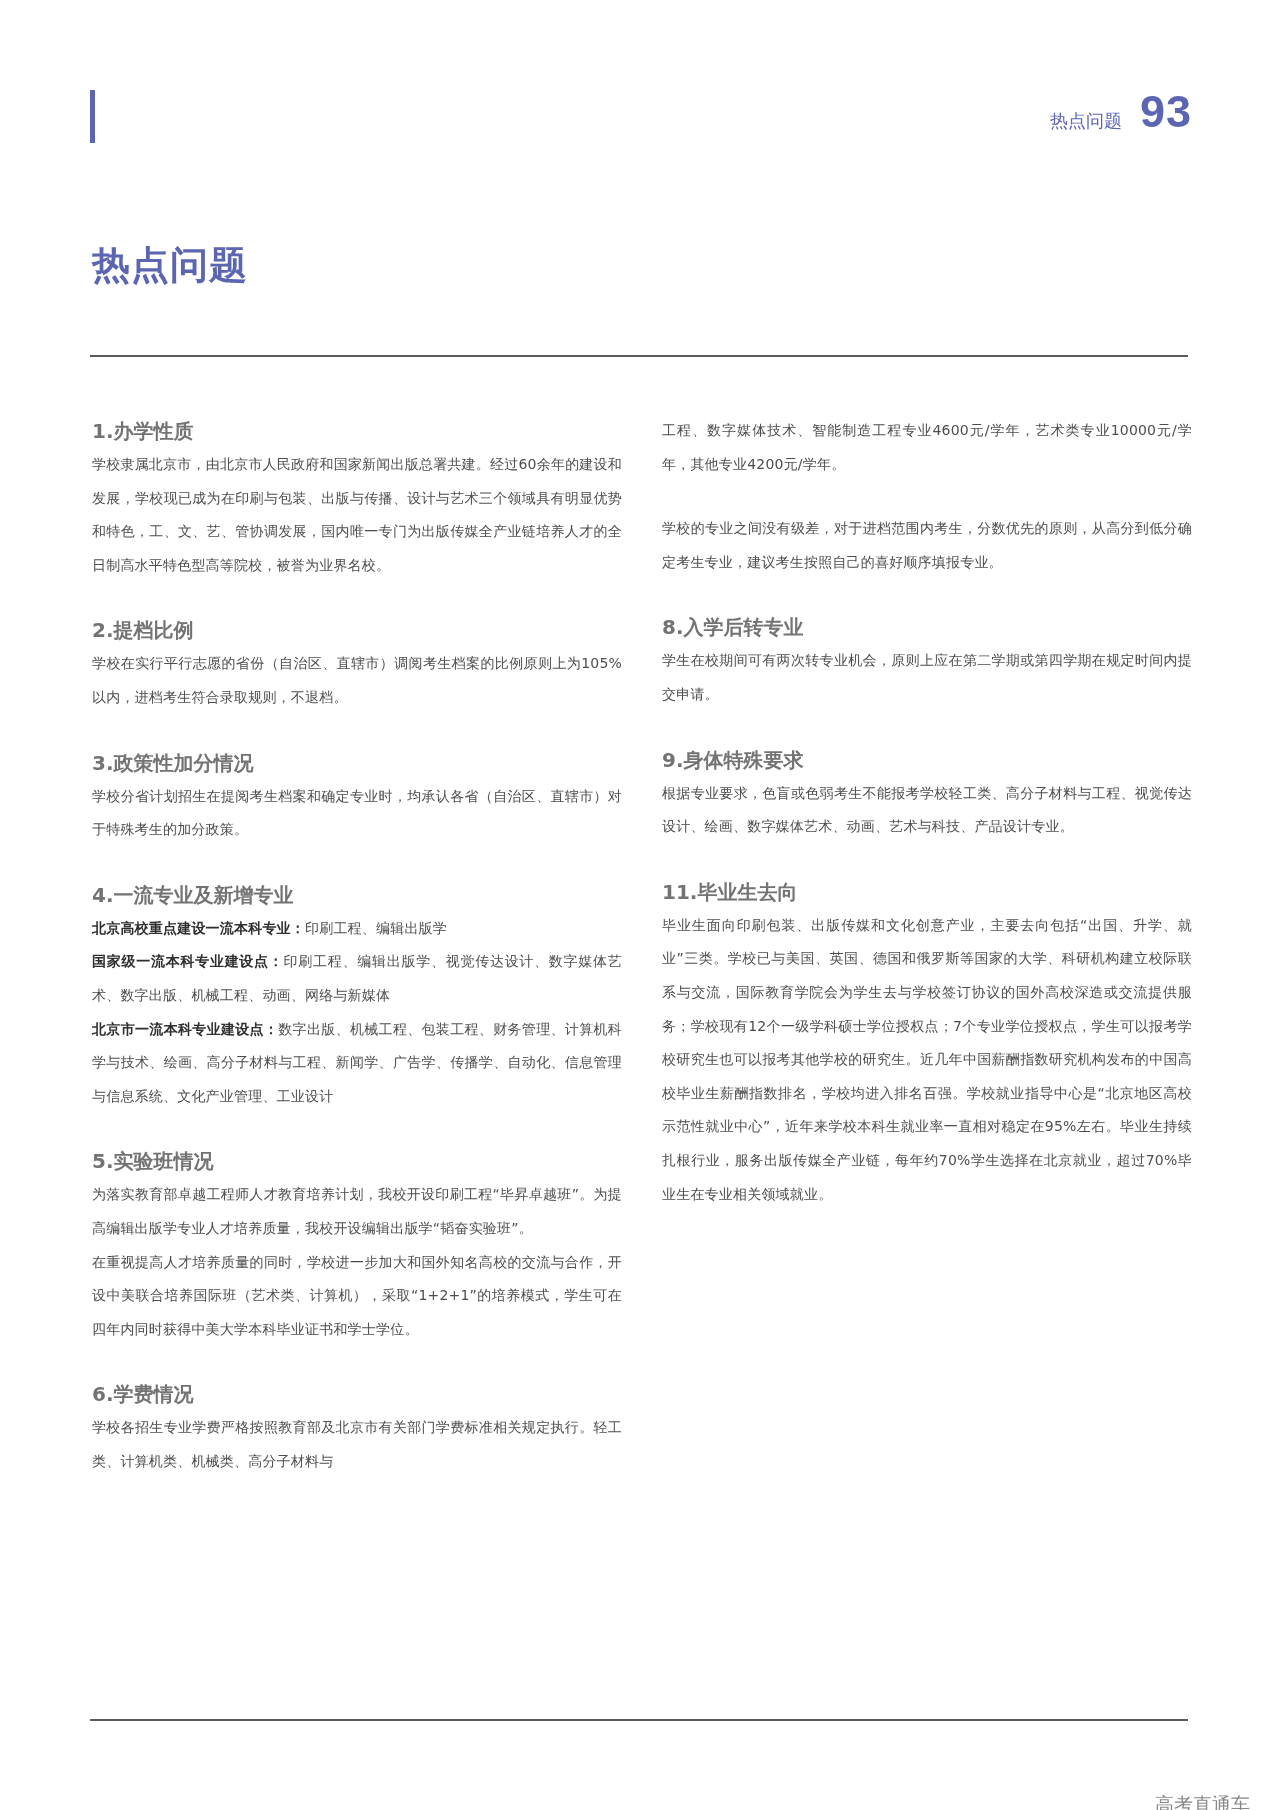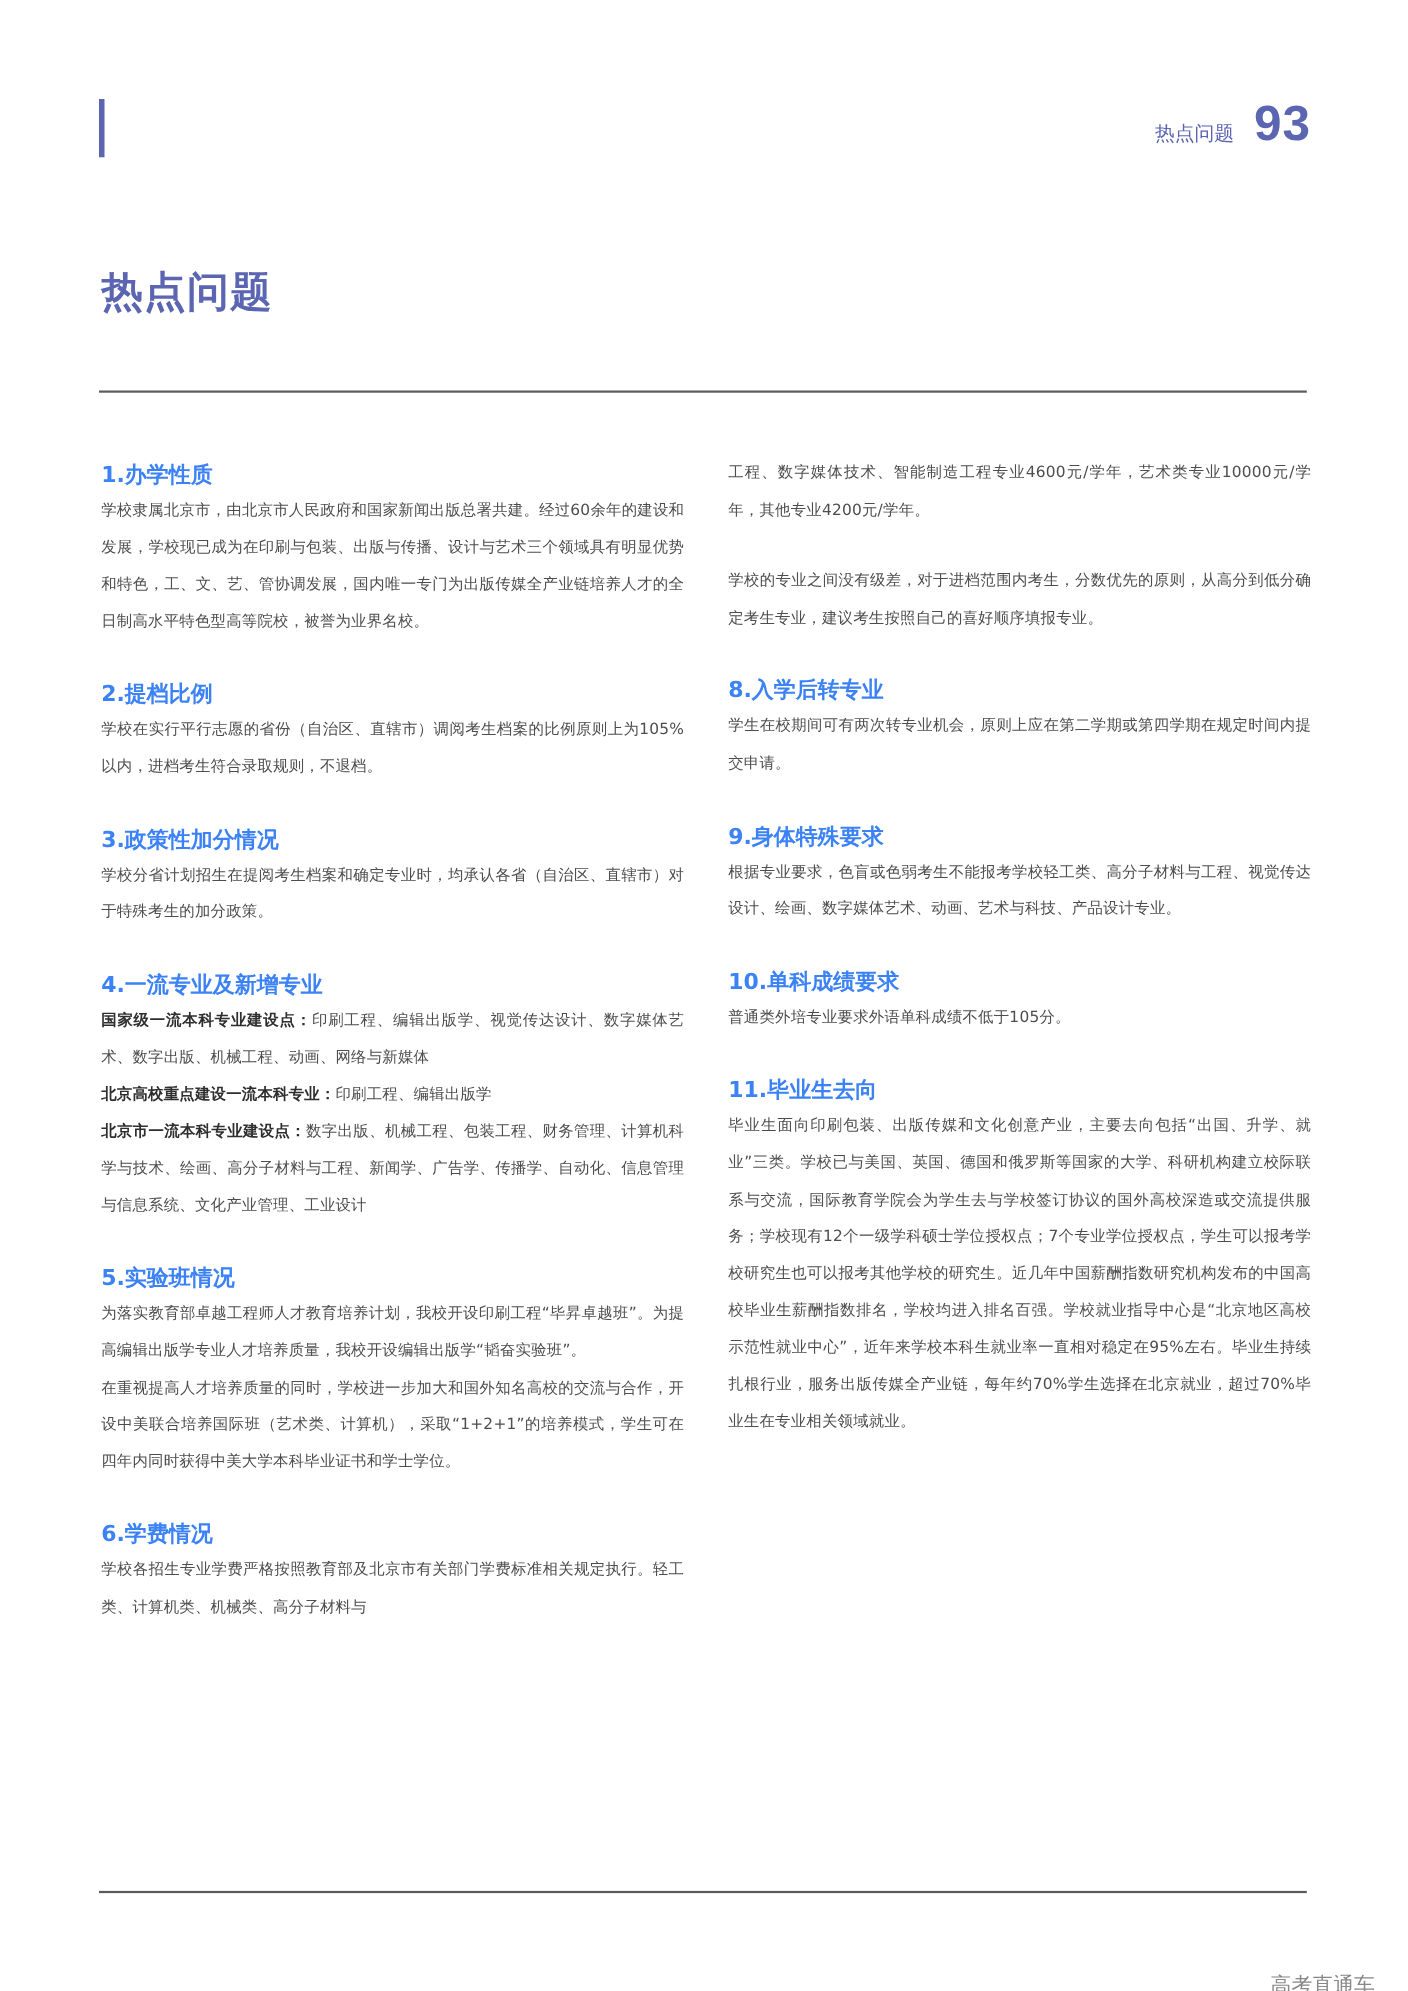--- a/index.html
+++ b/index.html
@@ -28,21 +28,21 @@
   }
   .rule.top { top: 355px; }
   .rule.bottom { top: 1719px; }
   .col {
     position: absolute; top: 414px; width: 530px;
   }
   .col.left { left: 92px; }
   .col.right { left: 662px; }
   .section { margin-bottom: 31px; }
   .section h2 {
-    margin: 0; font-size: 20px; line-height: 34px; font-weight: bold; color: #3b82f6;
+    margin: 0; font-size: 20px; line-height: 34px; font-weight: bold; color: #737373;
   }
   .section p {
     margin: 0; font-size: 14px; line-height: 33.6px; color: #4d4d4d;
     text-align: justify; letter-spacing: 0.2px;
   }
   .section p .label { font-weight: bold; color: #2e2e2e; }
   .continuation { margin-top: -2px; }
   .footer-text {
     position: absolute; right: 30px; top: 1792px; font-size: 19px; color: #888888;
   }
@@ -69,22 +69,22 @@
   <div class="section">
     <h2>2.提档比例</h2>
     <p>学校在实行平行志愿的省份（自治区、直辖市）调阅考生档案的比例原则上为105%以内，进档考生符合录取规则，不退档。</p>
   </div>
   <div class="section">
     <h2>3.政策性加分情况</h2>
     <p>学校分省计划招生在提阅考生档案和确定专业时，均承认各省（自治区、直辖市）对于特殊考生的加分政策。</p>
   </div>
   <div class="section">
     <h2>4.一流专业及新增专业</h2>
+    <p><span class="label">北京高校重点建设一流本科专业：</span><span>印刷工程、编辑出版学</span></p>
     <p><span class="label">国家级一流本科专业建设点：</span><span>印刷工程、编辑出版学、视觉传达设计、数字媒体艺术、数字出版、机械工程、动画、网络与新媒体</span></p>
-    <p><span class="label">北京高校重点建设一流本科专业：</span><span>印刷工程、编辑出版学</span></p>
     <p><span class="label">北京市一流本科专业建设点：</span><span>数字出版、机械工程、包装工程、财务管理、计算机科学与技术、绘画、高分子材料与工程、新闻学、广告学、传播学、自动化、信息管理与信息系统、文化产业管理、工业设计</span></p>
   </div>
   <div class="section">
     <h2>5.实验班情况</h2>
     <p>为落实教育部卓越工程师人才教育培养计划，我校开设印刷工程“毕昇卓越班”。为提高编辑出版学专业人才培养质量，我校开设编辑出版学“韬奋实验班”。</p>
     <p>在重视提高人才培养质量的同时，学校进一步加大和国外知名高校的交流与合作，开设中美联合培养国际班（艺术类、计算机），采取“1+2+1”的培养模式，学生可在四年内同时获得中美大学本科毕业证书和学士学位。</p>
   </div>
   <div class="section">
     <h2>6.学费情况</h2>
     <p>学校各招生专业学费严格按照教育部及北京市有关部门学费标准相关规定执行。轻工类、计算机类、机械类、高分子材料与</p>
@@ -100,24 +100,20 @@
   </div>
   <div class="section">
     <h2>8.入学后转专业</h2>
     <p>学生在校期间可有两次转专业机会，原则上应在第二学期或第四学期在规定时间内提交申请。</p>
   </div>
   <div class="section">
     <h2>9.身体特殊要求</h2>
     <p>根据专业要求，色盲或色弱考生不能报考学校轻工类、高分子材料与工程、视觉传达设计、绘画、数字媒体艺术、动画、艺术与科技、产品设计专业。</p>
   </div>
   <div class="section">
-    <h2>10.单科成绩要求</h2>
-    <p>普通类外培专业要求外语单科成绩不低于105分。</p>
-  </div>
-  <div class="section">
     <h2>11.毕业生去向</h2>
     <p>毕业生面向印刷包装、出版传媒和文化创意产业，主要去向包括“出国、升学、就业”三类。学校已与美国、英国、德国和俄罗斯等国家的大学、科研机构建立校际联系与交流，国际教育学院会为学生去与学校签订协议的国外高校深造或交流提供服务；学校现有12个一级学科硕士学位授权点；7个专业学位授权点，学生可以报考学校研究生也可以报考其他学校的研究生。近几年中国薪酬指数研究机构发布的中国高校毕业生薪酬指数排名，学校均进入排名百强。学校就业指导中心是“北京地区高校示范性就业中心”，近年来学校本科生就业率一直相对稳定在95%左右。毕业生持续扎根行业，服务出版传媒全产业链，每年约70%学生选择在北京就业，超过70%毕业生在专业相关领域就业。</p>
   </div>
 </div>
 
 <div class="rule bottom"></div>
 
 <div class="footer-text">高考直通车</div>
 
 </body></html>

